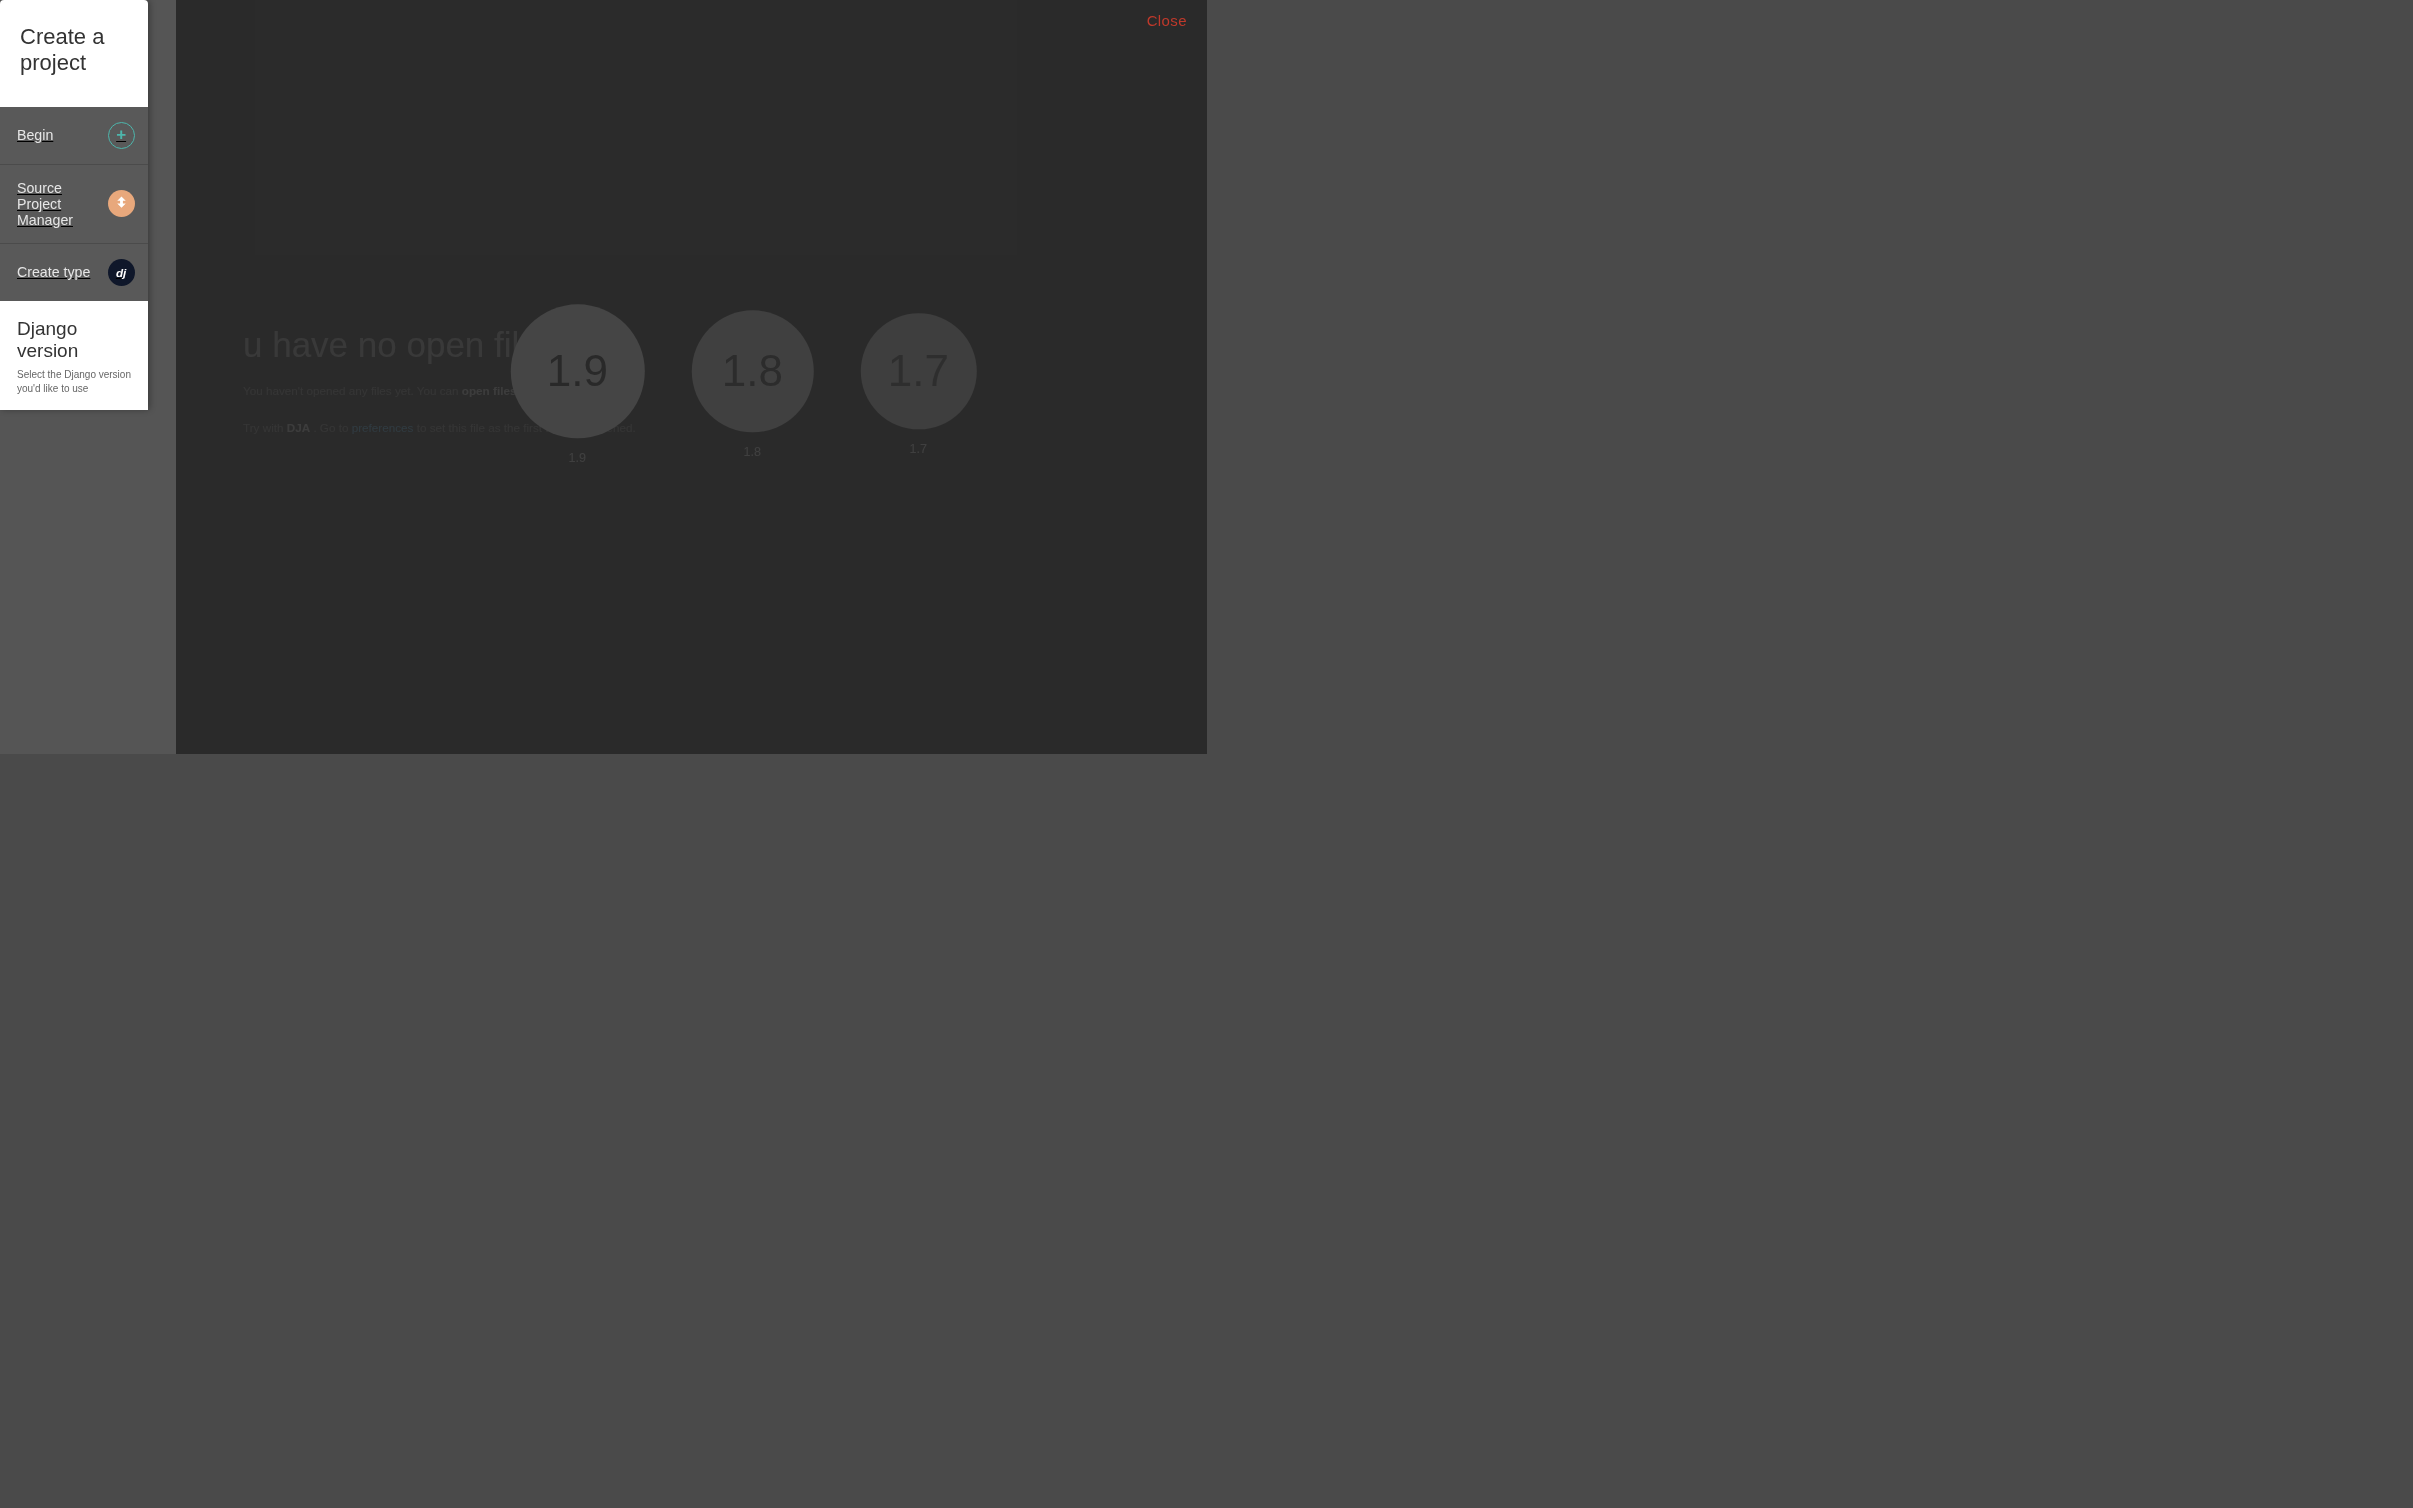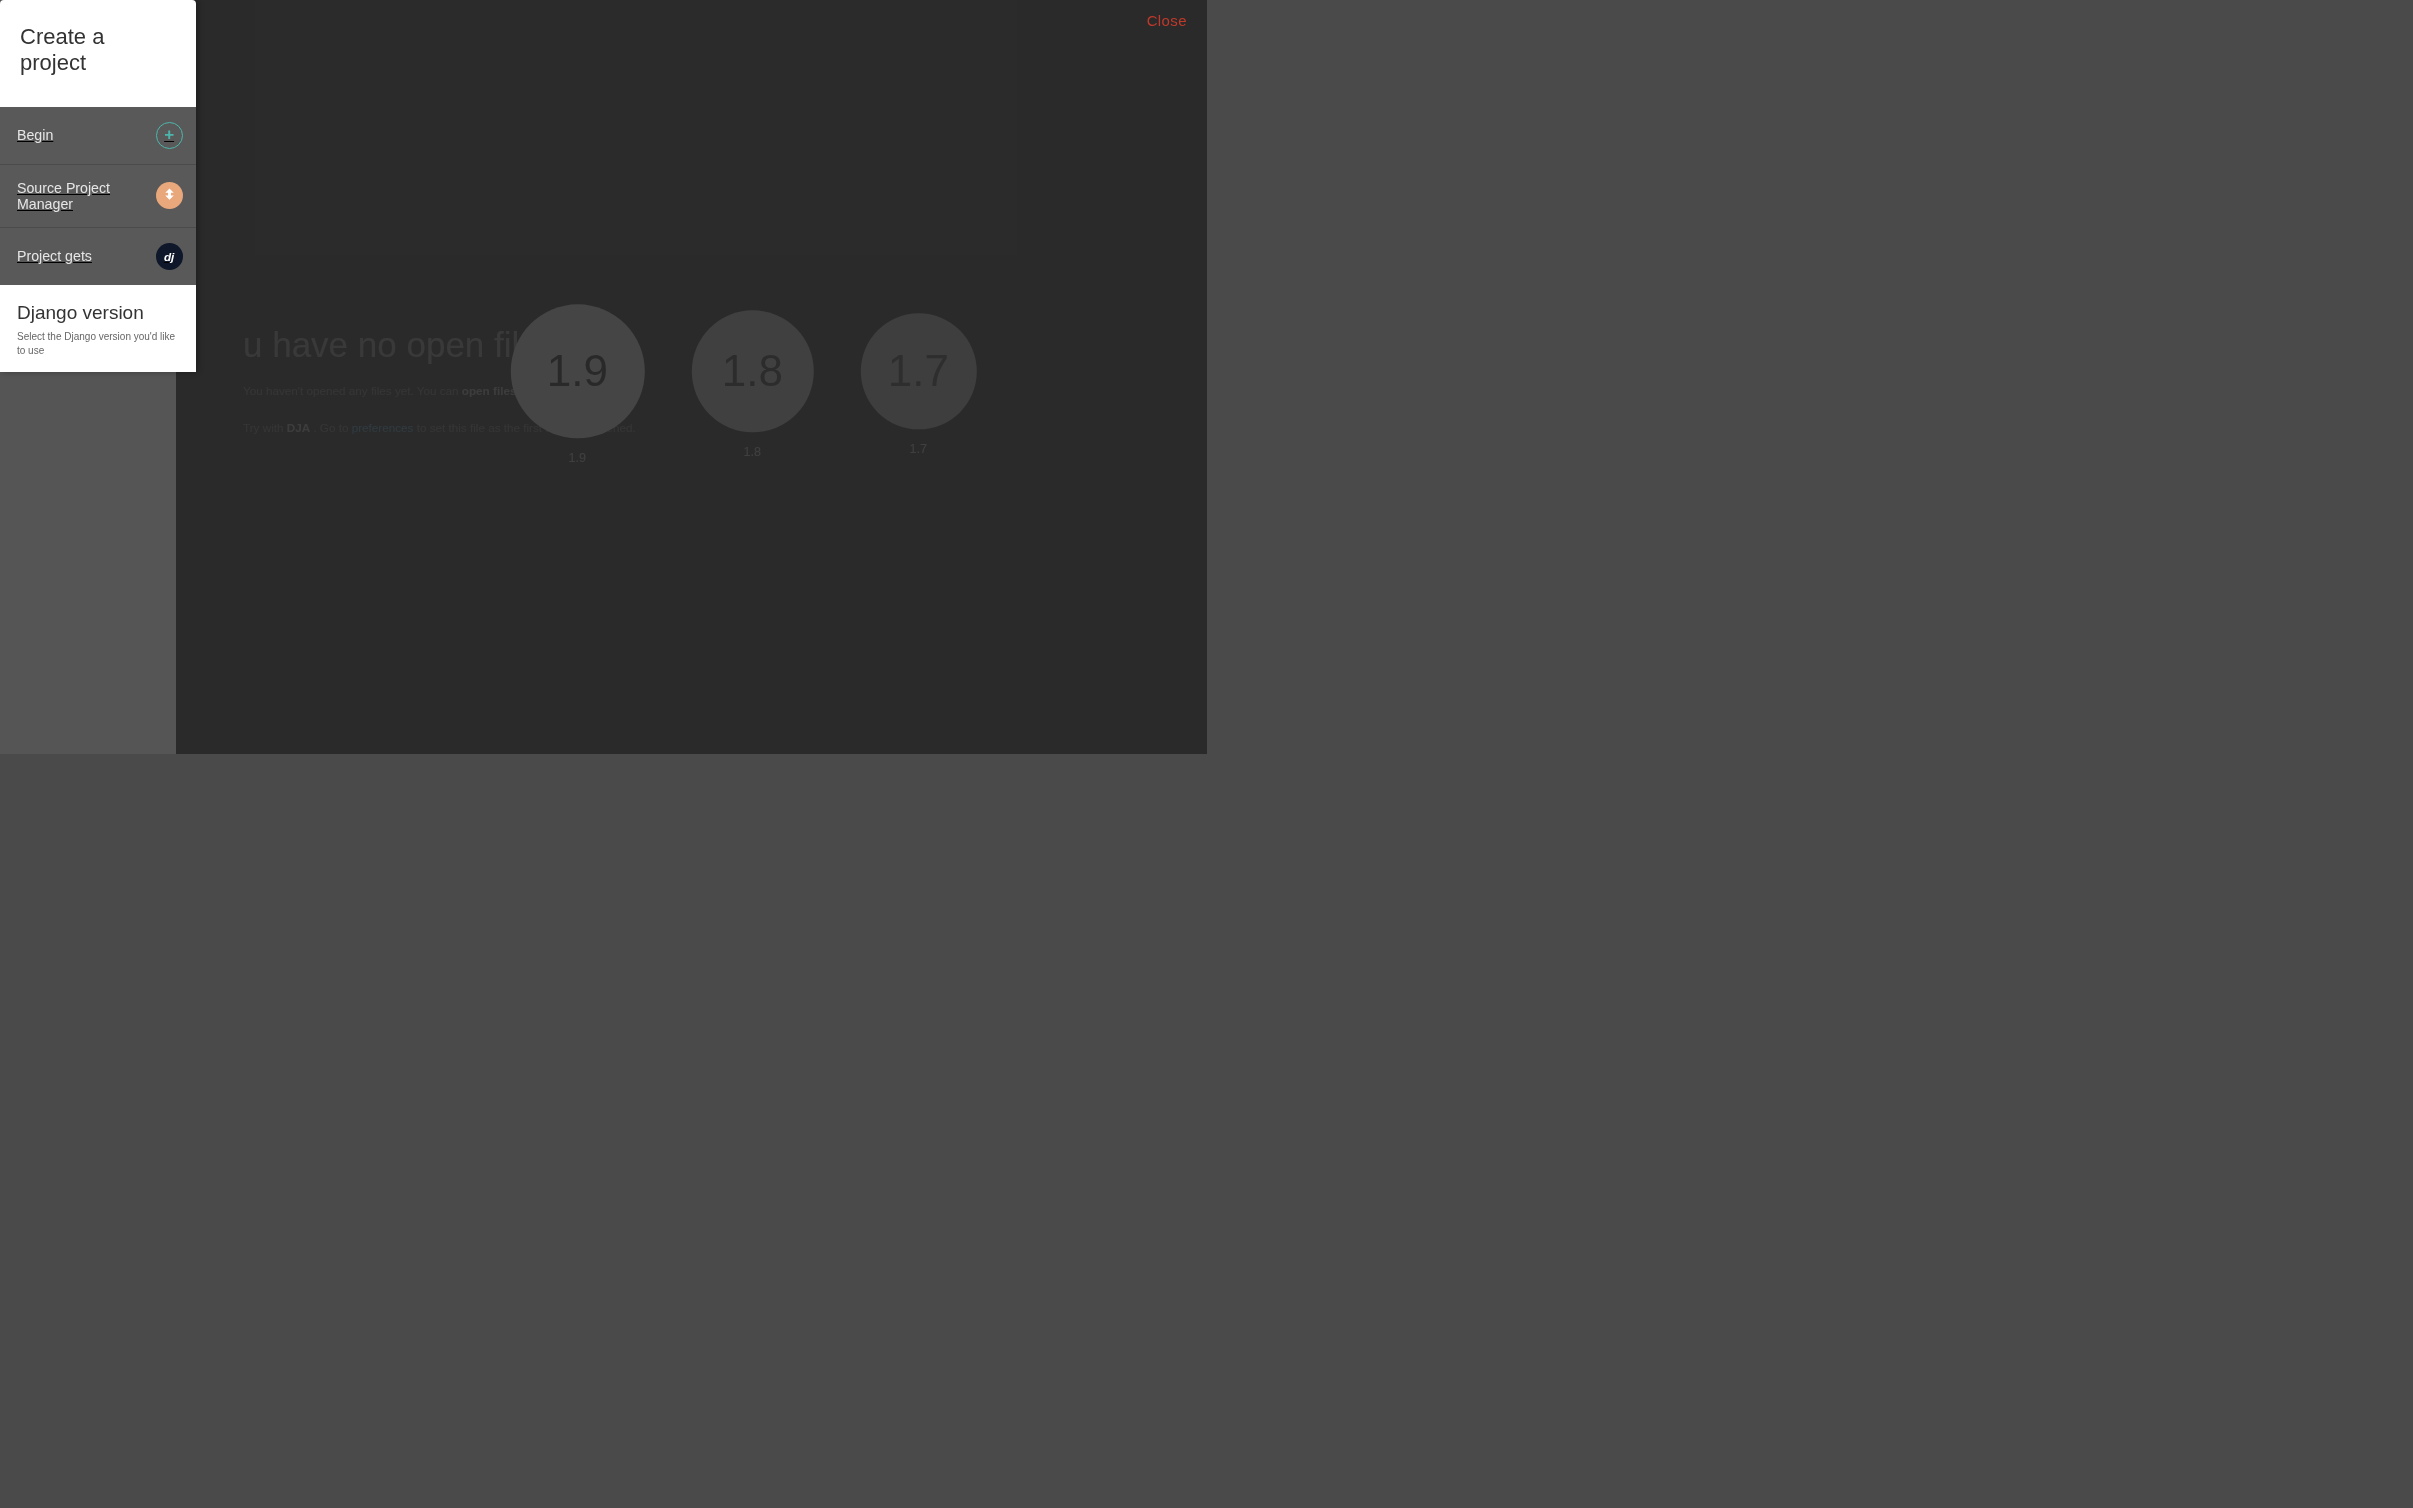--- a/index.html
+++ b/index.html
@@ -84,21 +84,21 @@
       width: 176px;
       height: 100%;
       background: #555555;
       z-index: 10;
     }
 
     
     .dropdown-panel {
       position: absolute;
       top: 0; left: 0;
-      width: 196px;
+      width: 148px;
       background: white;
       border-radius: 4px;
       z-index: 20;
       box-shadow: 1.7px 0 6.7px rgba(0,0,0,0.3);
     }
 
     .dropdown-title {
       padding: 23.5px 20px 20px;
       font-size: 22px;
       font-weight: 300;
@@ -327,21 +327,21 @@
     <div class="step-item">
       <span class="step-label">Source Project Manager</span>
       <div class="step-icon icon-scm">
         <svg viewBox="0 0 24 24" fill="white">
           <path d="M12 2L6 8h4v4H6l6 6 6-6h-4V8h4z"></path>
         </svg>
       </div>
     </div>
 
     <div class="step-item">
-      <span class="step-label">Project gets</span>
+      <span class="step-label">Create type</span>
       <div class="step-icon icon-django">dj</div>
     </div>
   </div>
 
   <div class="active-step">
     <div class="active-step-title">Django version</div>
     <div class="active-step-desc">Select the Django version you'd like to use</div>
   </div>
 </div>
 

